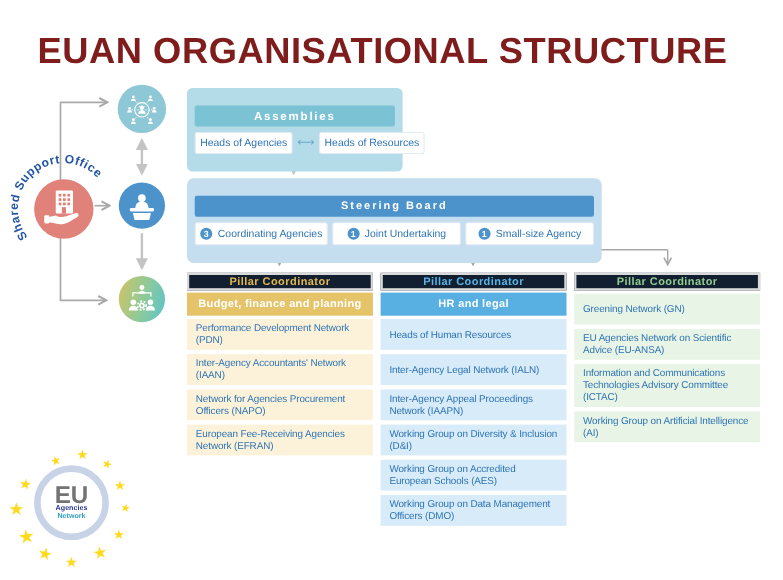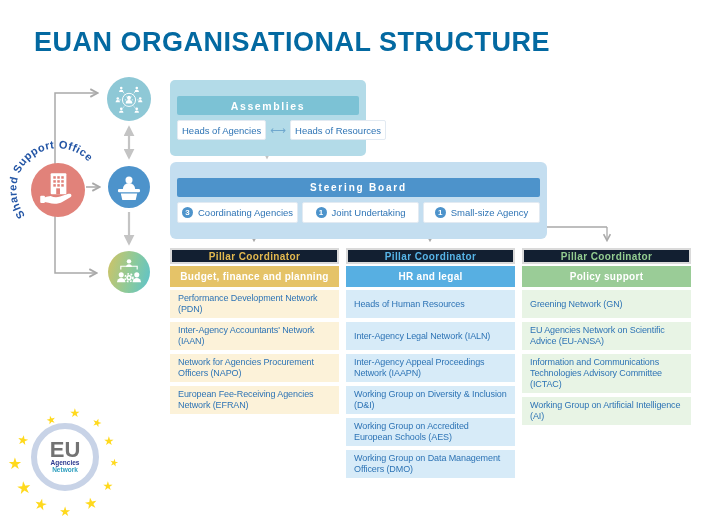--- a/index.html
+++ b/index.html
@@ -1,20 +1,20 @@
 <!DOCTYPE html>
 <html><head>
 <meta charset="utf-8">
 <style>
   html,body{margin:0;padding:0;background:#fff;}
   #canvas{position:relative;width:712px;height:527px;background:#fff;overflow:hidden;
           font-family:"Liberation Sans",sans-serif;}
   
-  .title{position:absolute;left:34px;top:27px;margin:0;font-size:27px;font-weight:bold;
-         letter-spacing:.5px;color:#0369a1;white-space:nowrap;}
+  .title{position:absolute;left:34px;top:27px;margin:0;font-size:33px;font-weight:bold;
+         letter-spacing:.5px;color:#7f1d1d;white-space:nowrap;}
   
   #connectors{position:absolute;left:0;top:0;width:712px;height:527px;pointer-events:none;}
   
   .circle{position:absolute;border-radius:50%;display:flex;align-items:center;justify-content:center;}
   .sso-circle{left:31px;top:163px;width:54px;height:54px;background:#E1827A;}
   .c1{left:107px;top:77px;width:44px;height:44px;background:#8EC8D6;}
   .c2{left:108px;top:166px;width:42px;height:42px;background:#4D93CB;}
   .c3{left:108px;top:251px;width:42px;height:42px;
       background:linear-gradient(105deg,#D3C363,#8BCA9B 55%,#5BC2CE);}
   .sso-arc{position:absolute;left:0;top:128px;width:120px;height:130px;pointer-events:none;}
@@ -240,21 +240,20 @@
       <div class="item">Inter-Agency Legal Network (IALN)</div>
       <div class="item">Inter-Agency Appeal Proceedings Network (IAAPN)</div>
       <div class="item">Working Group on Diversity &amp; Inclusion (D&amp;I)</div>
       <div class="item">Working Group on Accredited European Schools (AES)</div>
       <div class="item">Working Group on Data Management Officers (DMO)</div>
     </div>
   </div>
 
   <div class="col colC" style="left:522px">
     <div class="coord">Pillar Coordinator</div>
-    <div class="band">Policy support</div>
     <div class="items">
       <div class="item">Greening Network (GN)</div>
       <div class="item">EU Agencies Network on Scientific Advice (EU-ANSA)</div>
       <div class="item">Information and Communications Technologies Advisory Committee (ICTAC)</div>
       <div class="item">Working Group on Artificial Intelligence (AI)</div>
     </div>
   </div>
 
   <div class="logo">
     <span class="star" style="left:46px;top:15px;font-size:11px;transform:translate(-50%,-50%) rotate(-15deg)">★</span>

